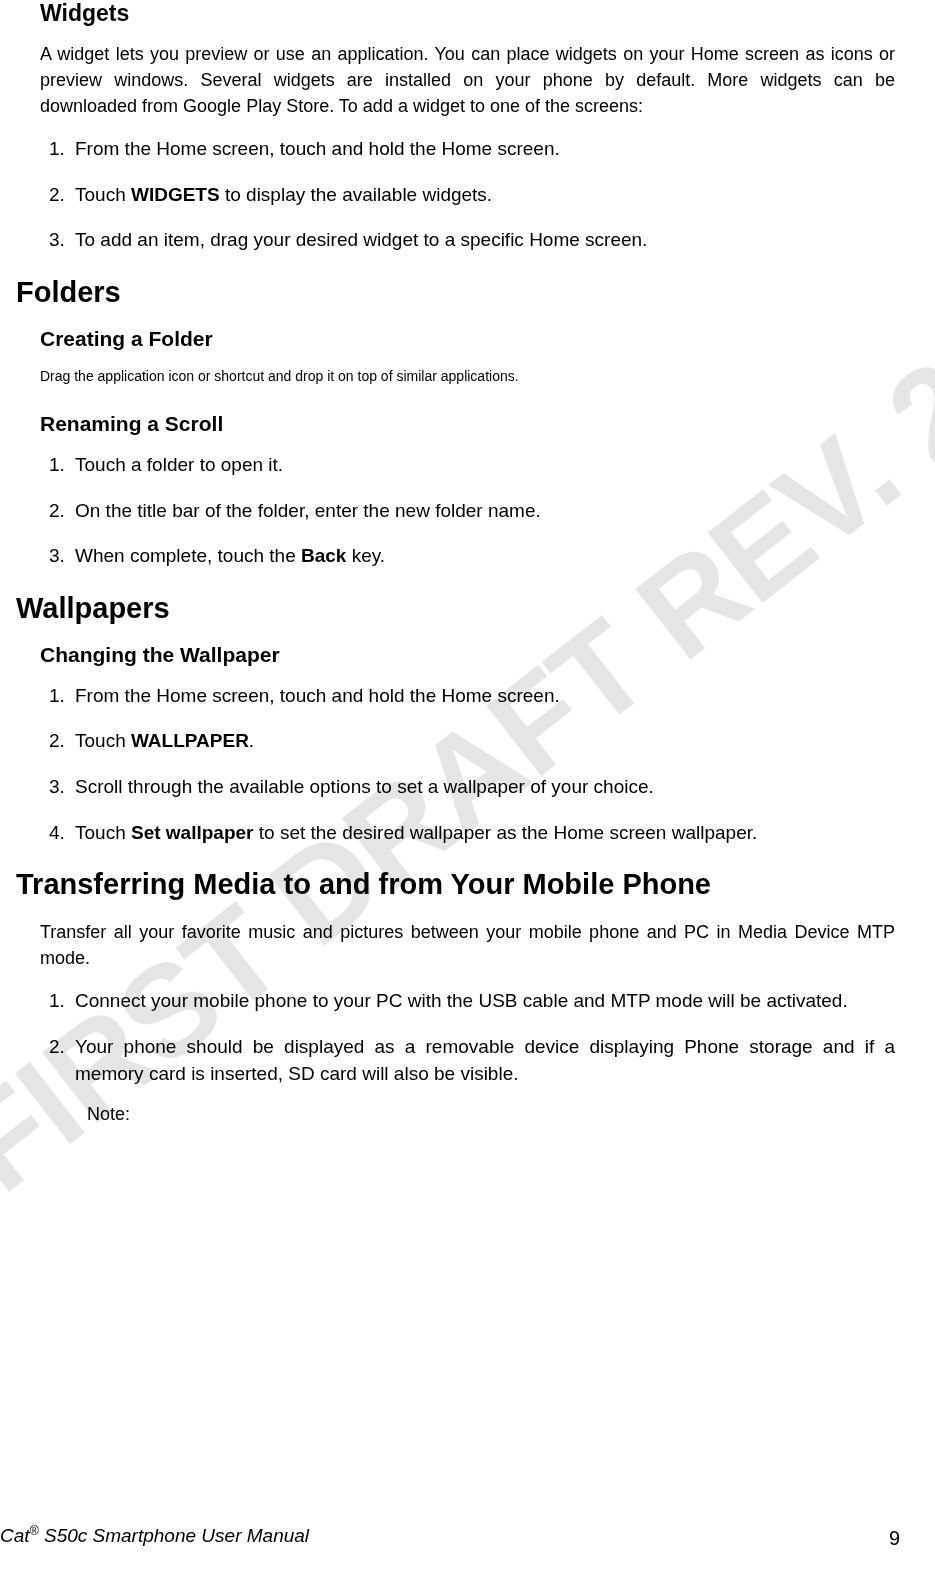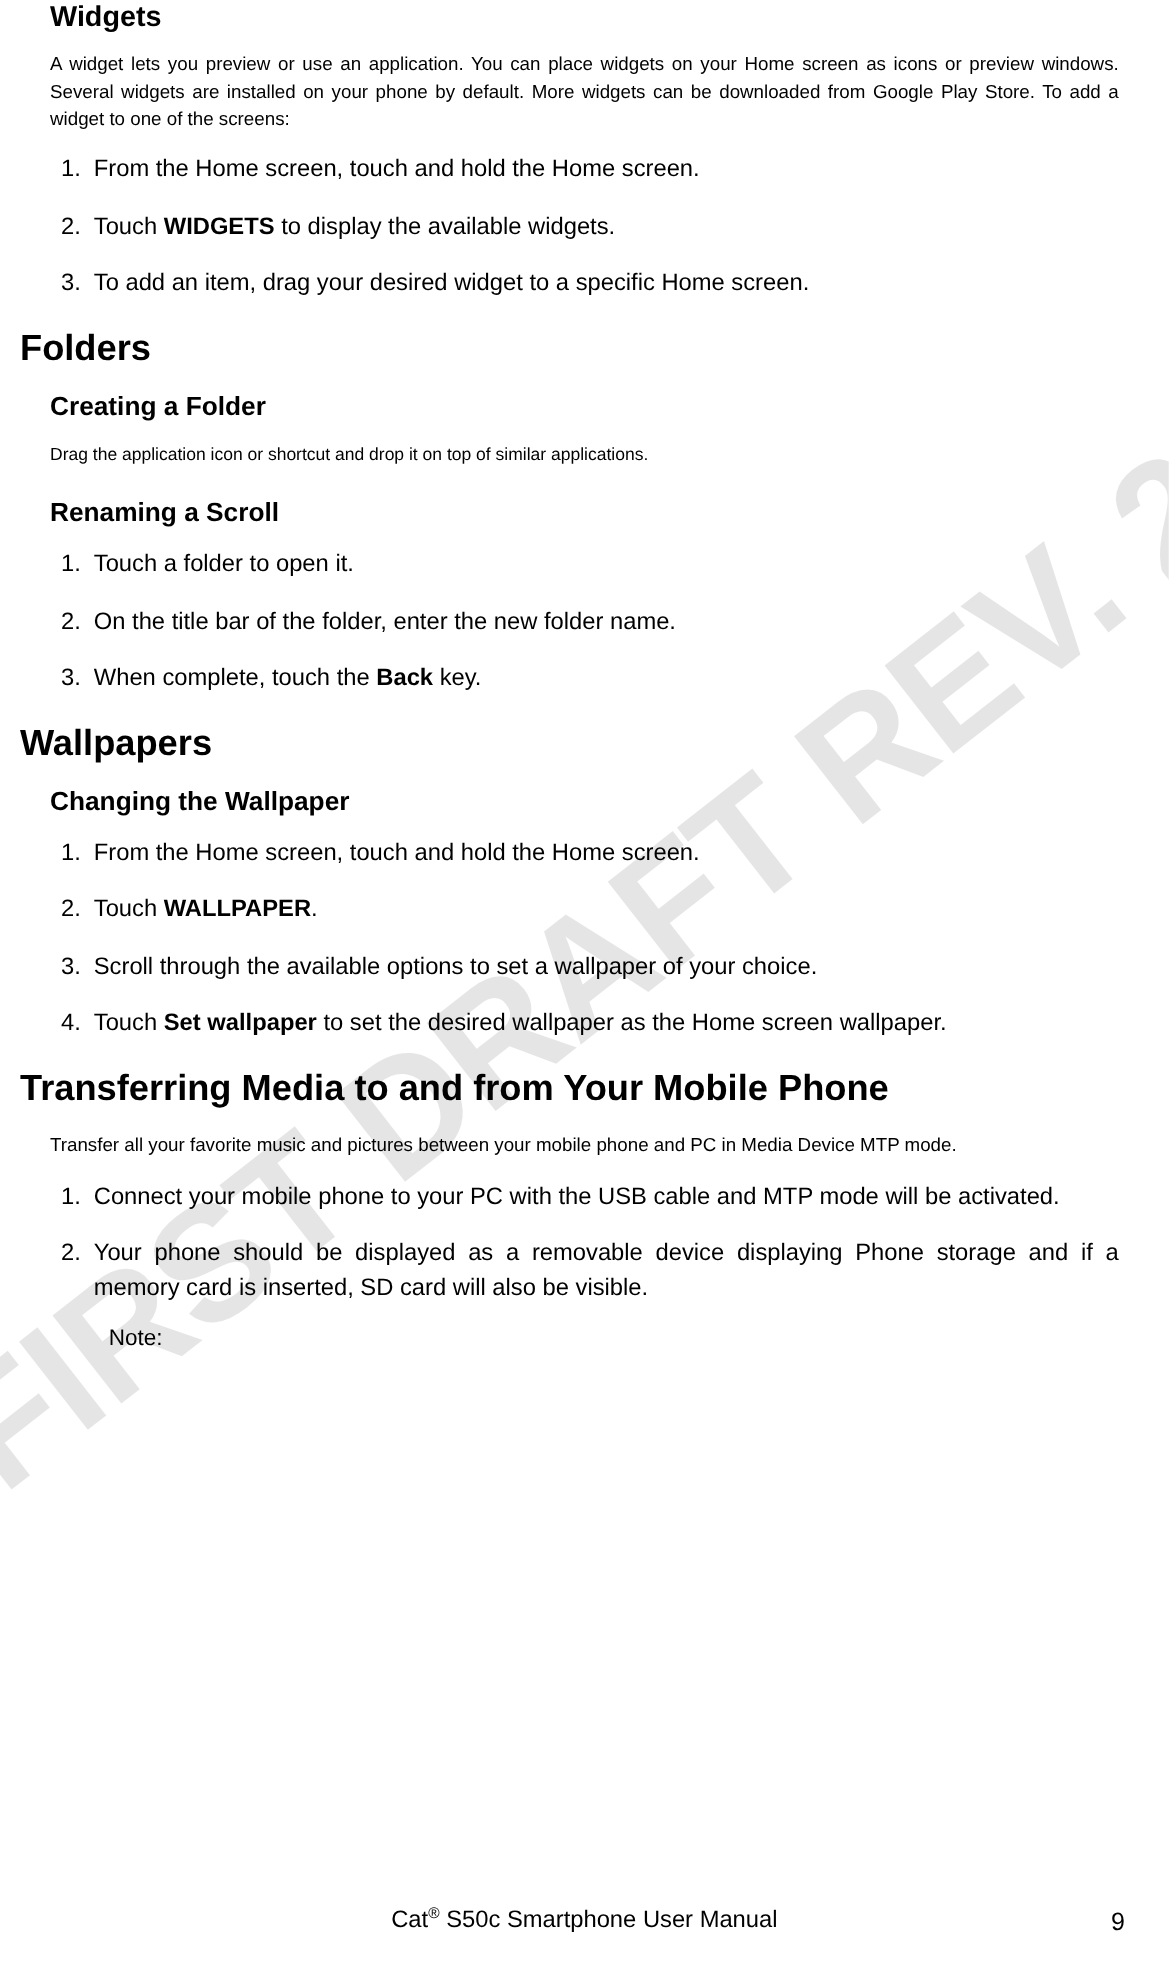--- a/index.html
+++ b/index.html
@@ -42,21 +42,21 @@
     padding-left: 40px;
   }
   .h2.neg { margin-left: -40px; padding-left: 16px; }
   .h4 {
     font-size: 21px;
     font-weight: 900;
     margin-bottom: 15px;
     margin-top: 4px;
   }
   .para {
-    font-size: 15px;
+    font-size: 18px;
     line-height: 1.45;
     margin-bottom: 16px;
     text-align: justify;
   }
   .para2 {
     font-size: 14px;
     line-height: 1.45;
     margin-bottom: 26px;
   }
   ol {
@@ -76,22 +76,23 @@
     font-size: 18px;
     line-height: 1.4;
     margin-left: 47px;
     margin-top: -4px;
   }
   .footer {
     position: absolute;
     bottom: 35px;
     left: 0;
     width: 100%;
-    text-align: center;
+    text-align: left;
     font-size: 19px;
+    font-style: italic;
   }
   .page-number {
     position: absolute;
     bottom: 32px;
     right: 35px;
     font-size: 20px;
   }
   sup { font-size: 0.65em; vertical-align: super; }
 </style>
 </head>

